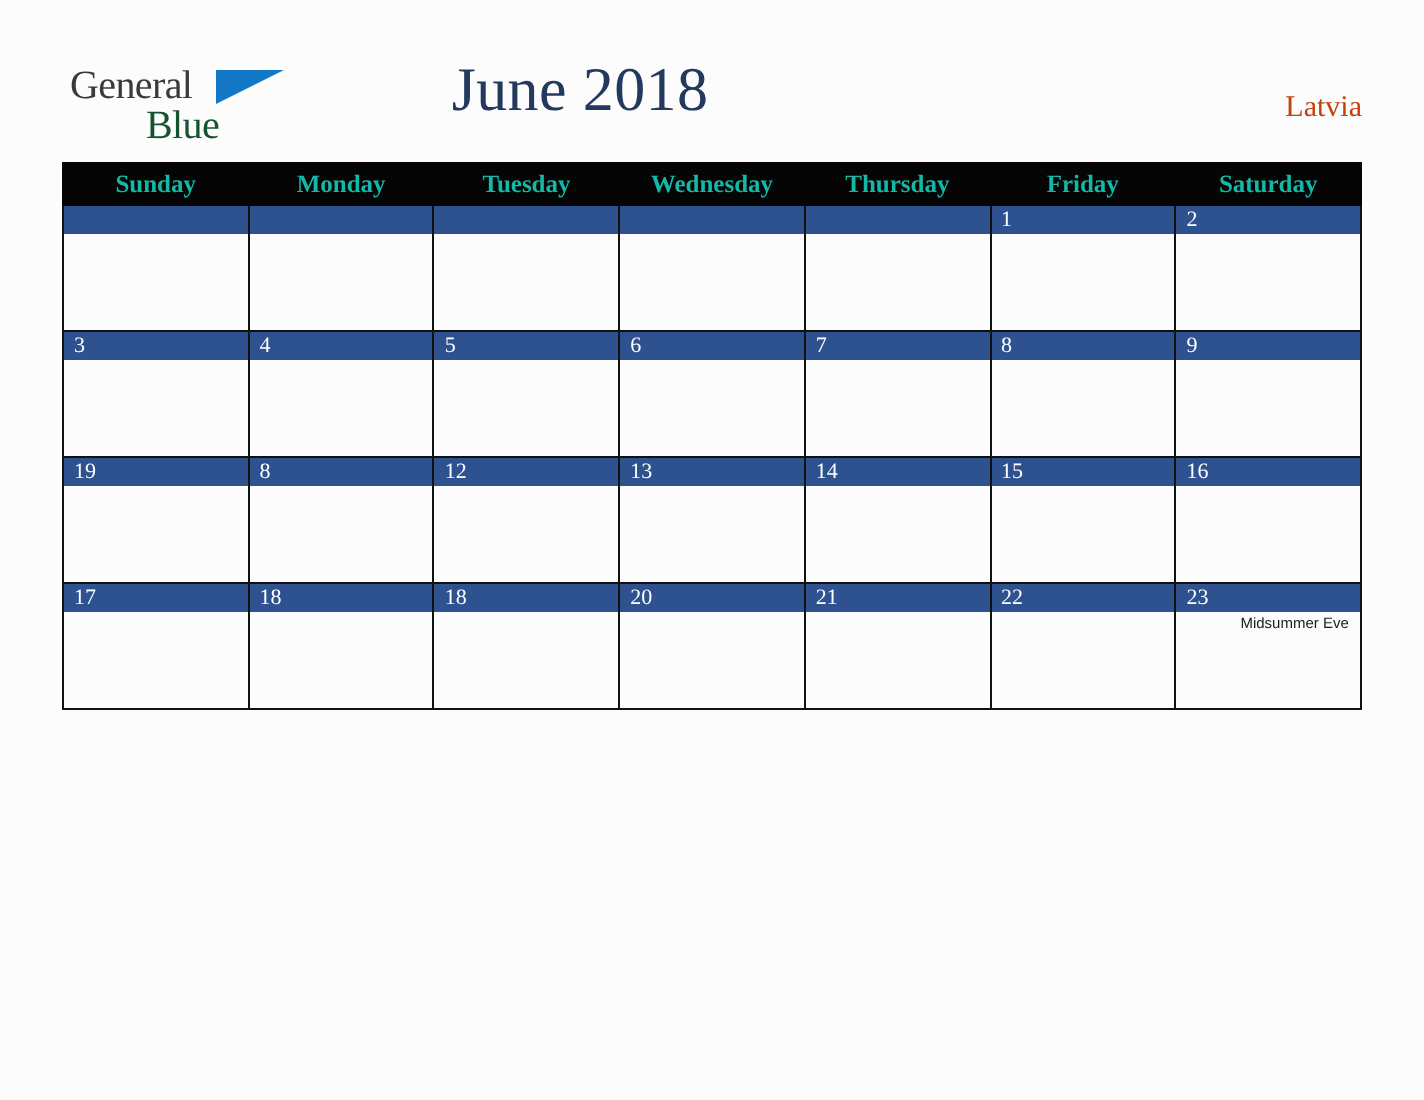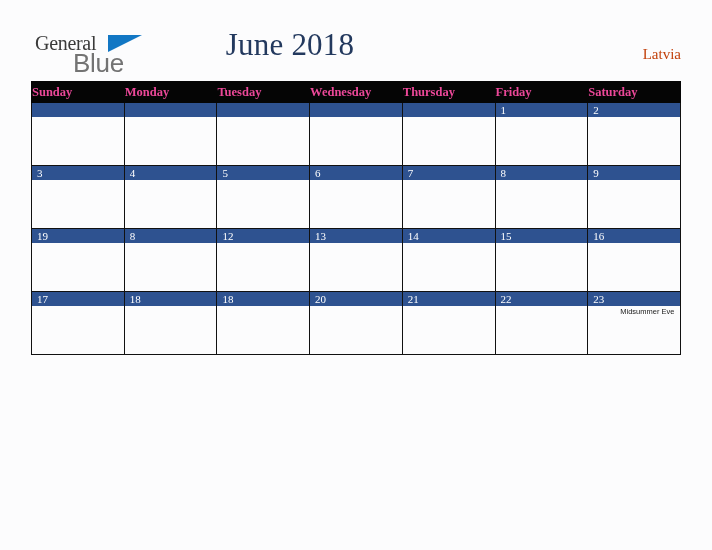--- a/index.html
+++ b/index.html
@@ -53,24 +53,24 @@
     top: 2px;
     width: 0;
     height: 0;
     border-left: 34px solid #1277c4;
     border-bottom: 17px solid transparent;
   }
   .logo-blue {
     position: absolute;
     left: 40px;
     top: 20px;
-    font-family: Liberation Sans, sans-serif;
-    font-size: 26px;
+    font-family: Liberation Serif, serif;
+    font-size: 20px;
     letter-spacing: -0.3px;
-    color: #737373;
+    color: #14532d;
     line-height: 20px;
   }
 
   
   .title {
     position: absolute;
     left: 0;
     top: 27px;
     width: 580px;
     text-align: center;
@@ -96,27 +96,27 @@
   .cal {
     position: absolute;
     left: 31px;
     top: 81px;
     width: 650px;
     border-collapse: collapse;
     table-layout: fixed;
   }
   .cal th {
     background: #050505;
-    color: #ec4899;
+    color: #14b8a6;
     font-family: "Liberation Serif", serif;
     font-weight: bold;
     font-size: 12.5px;
     height: 20px;
     padding: 0;
-    text-align: left;
+    text-align: center;
     border: 1px solid #050505;
   }
   .cal td {
     padding: 0;
     vertical-align: top;
     border-left: 1px solid #111111;
     border-right: 1px solid #111111;
     border-bottom: 1px solid #111111;
     background: #fcfcfd;
     height: 62px;

